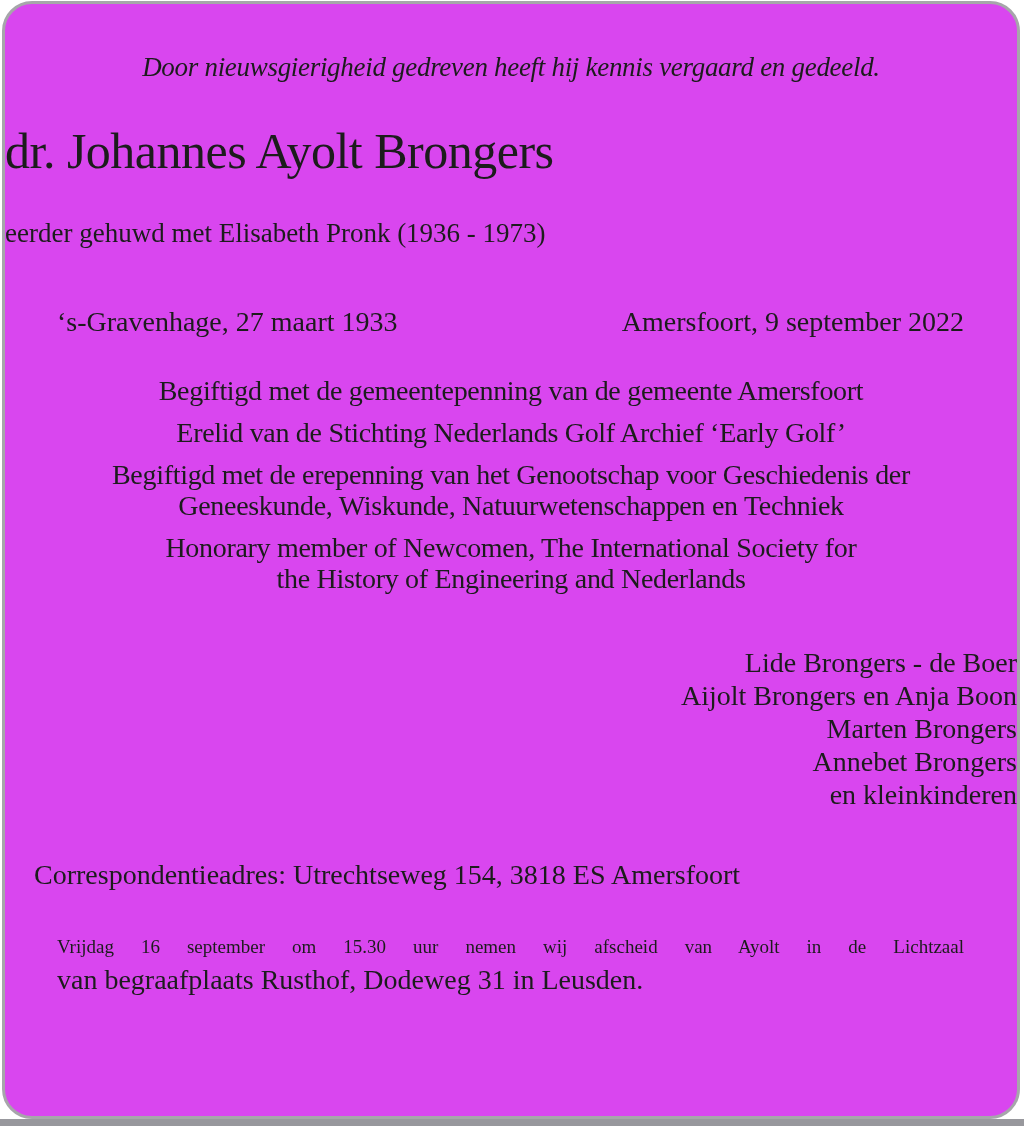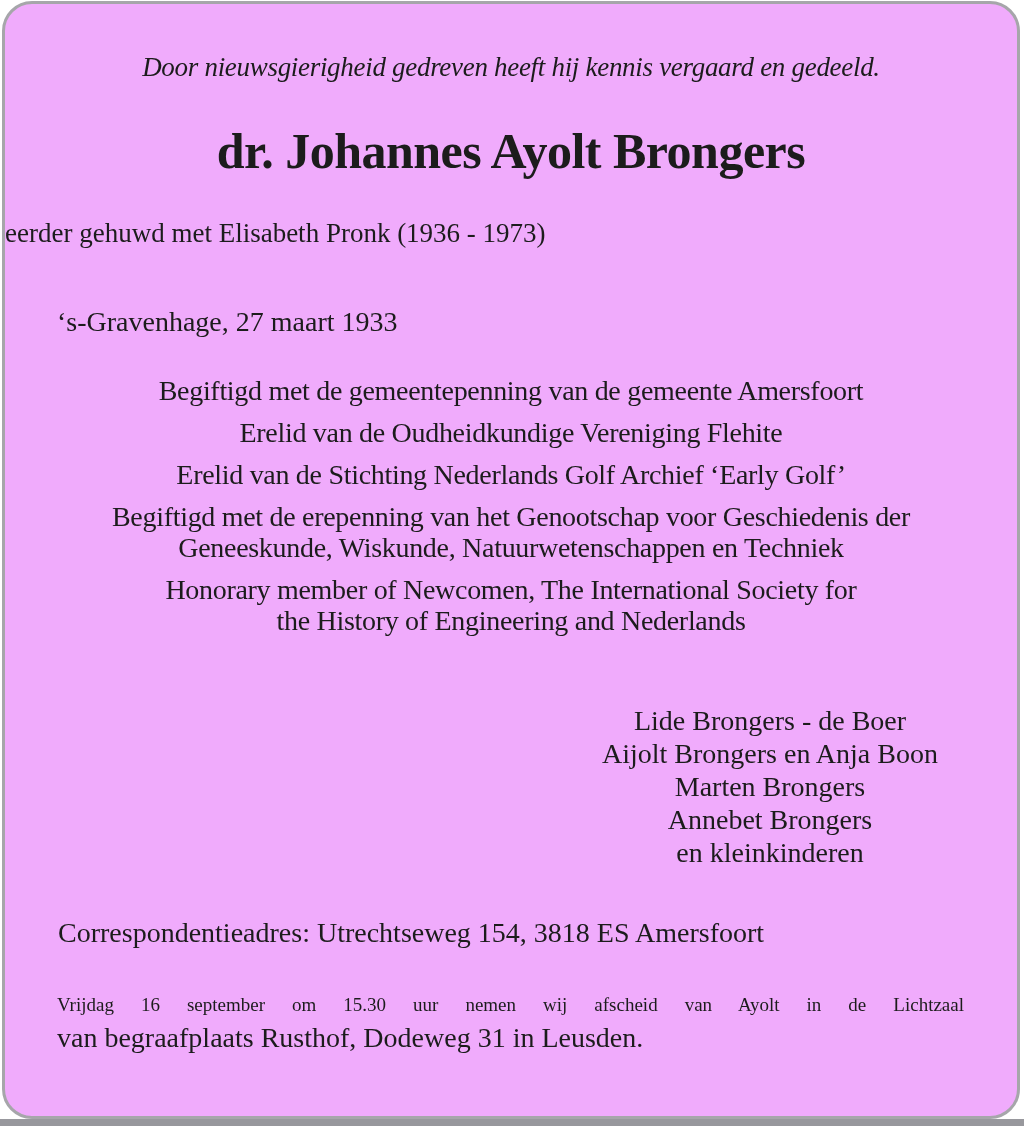--- a/index.html
+++ b/index.html
@@ -25,21 +25,21 @@
     width: 100%;
     height: 7px;
     background: #98989d;
   }
   .card {
     position: absolute;
     top: 1px;
     left: 2px;
     right: 4px;
     bottom: 7px;
-    background: #f0abfc;
+    background: #d946ef;
     border: 3px solid #a6a6aa;
     border-radius: 30px;
     box-sizing: border-box;
     overflow: hidden;
   }
   .card p, .card h1 { margin: 0; }
 
   .epigraph {
     margin-top: 48px !important;
     text-align: center;
@@ -50,24 +50,23 @@
   }
   .intro {
     margin-top: 32px !important;
     text-align: center;
     font-size: 28px;
     line-height: 31px;
     letter-spacing: -0.3px;
   }
   .deceased {
     margin-top: 42px !important;
-    text-align: center;
     font-size: 50px;
     line-height: 54px;
-    font-weight: bold;
+    font-weight: normal;
     letter-spacing: -0.5px;
   }
   .marriage {
     margin-top: 40px !important;
     text-align: left;
     font-size: 27px;
     line-height: 30px;
   }
   .dates {
     margin-top: 58px;
@@ -81,29 +80,29 @@
     margin-top: 38px;
     text-align: center;
     font-size: 28px;
   }
   .honor {
     margin: 0 0 11px 0 !important;
     line-height: 31px;
     letter-spacing: -0.3px;
   }
   .family {
-    margin-top: 68px;
+    margin-top: 52px;
     margin-left: 518px;
     font-size: 28px;
     line-height: 33px;
-    text-align: center;
+    text-align: right;
   }
   .correspondence {
     margin-top: 48px !important;
-    padding-left: 53px;
+    padding-left: 29px;
     font-size: 28px;
     line-height: 31px;
   }
   .farewell-line-1 {
     margin-top: 40px !important;
     padding: 0 53px 0 52px;
     font-size: 19px;
     line-height: 33px;
     text-align: justify;
     text-align-last: justify;
@@ -123,28 +122,26 @@
 
     <p class="epigraph">Door nieuwsgierigheid gedreven heeft hij kennis vergaard en gedeeld.</p>
 
 
     <h1 class="deceased">dr. Johannes Ayolt Brongers</h1>
 
     <p class="marriage">eerder gehuwd met Elisabeth Pronk (1936 - 1973)</p>
 
     <div class="dates">
       <span>‘s-Gravenhage, 27 maart 1933</span>
+      <span>Amersfoort, 9 september 2022</span>
     </div>
 
     <div class="honors">
       <p class="honor">
         <span>Begiftigd met de gemeentepenning van de gemeente Amersfoort</span>
-      </p>
-      <p class="honor">
-        <span>Erelid van de Oudheidkundige Vereniging Flehite</span>
       </p>
       <p class="honor">
         <span>Erelid van de Stichting Nederlands Golf Archief ‘Early Golf’</span>
       </p>
       <p class="honor">
         <span style="display:block">Begiftigd met de erepenning van het Genootschap voor Geschiedenis der</span>
         <span style="display:block">Geneeskunde, Wiskunde, Natuurwetenschappen en Techniek</span>
       </p>
       <p class="honor">
         <span style="display:block">Honorary member of Newcomen, The International Society for</span>

